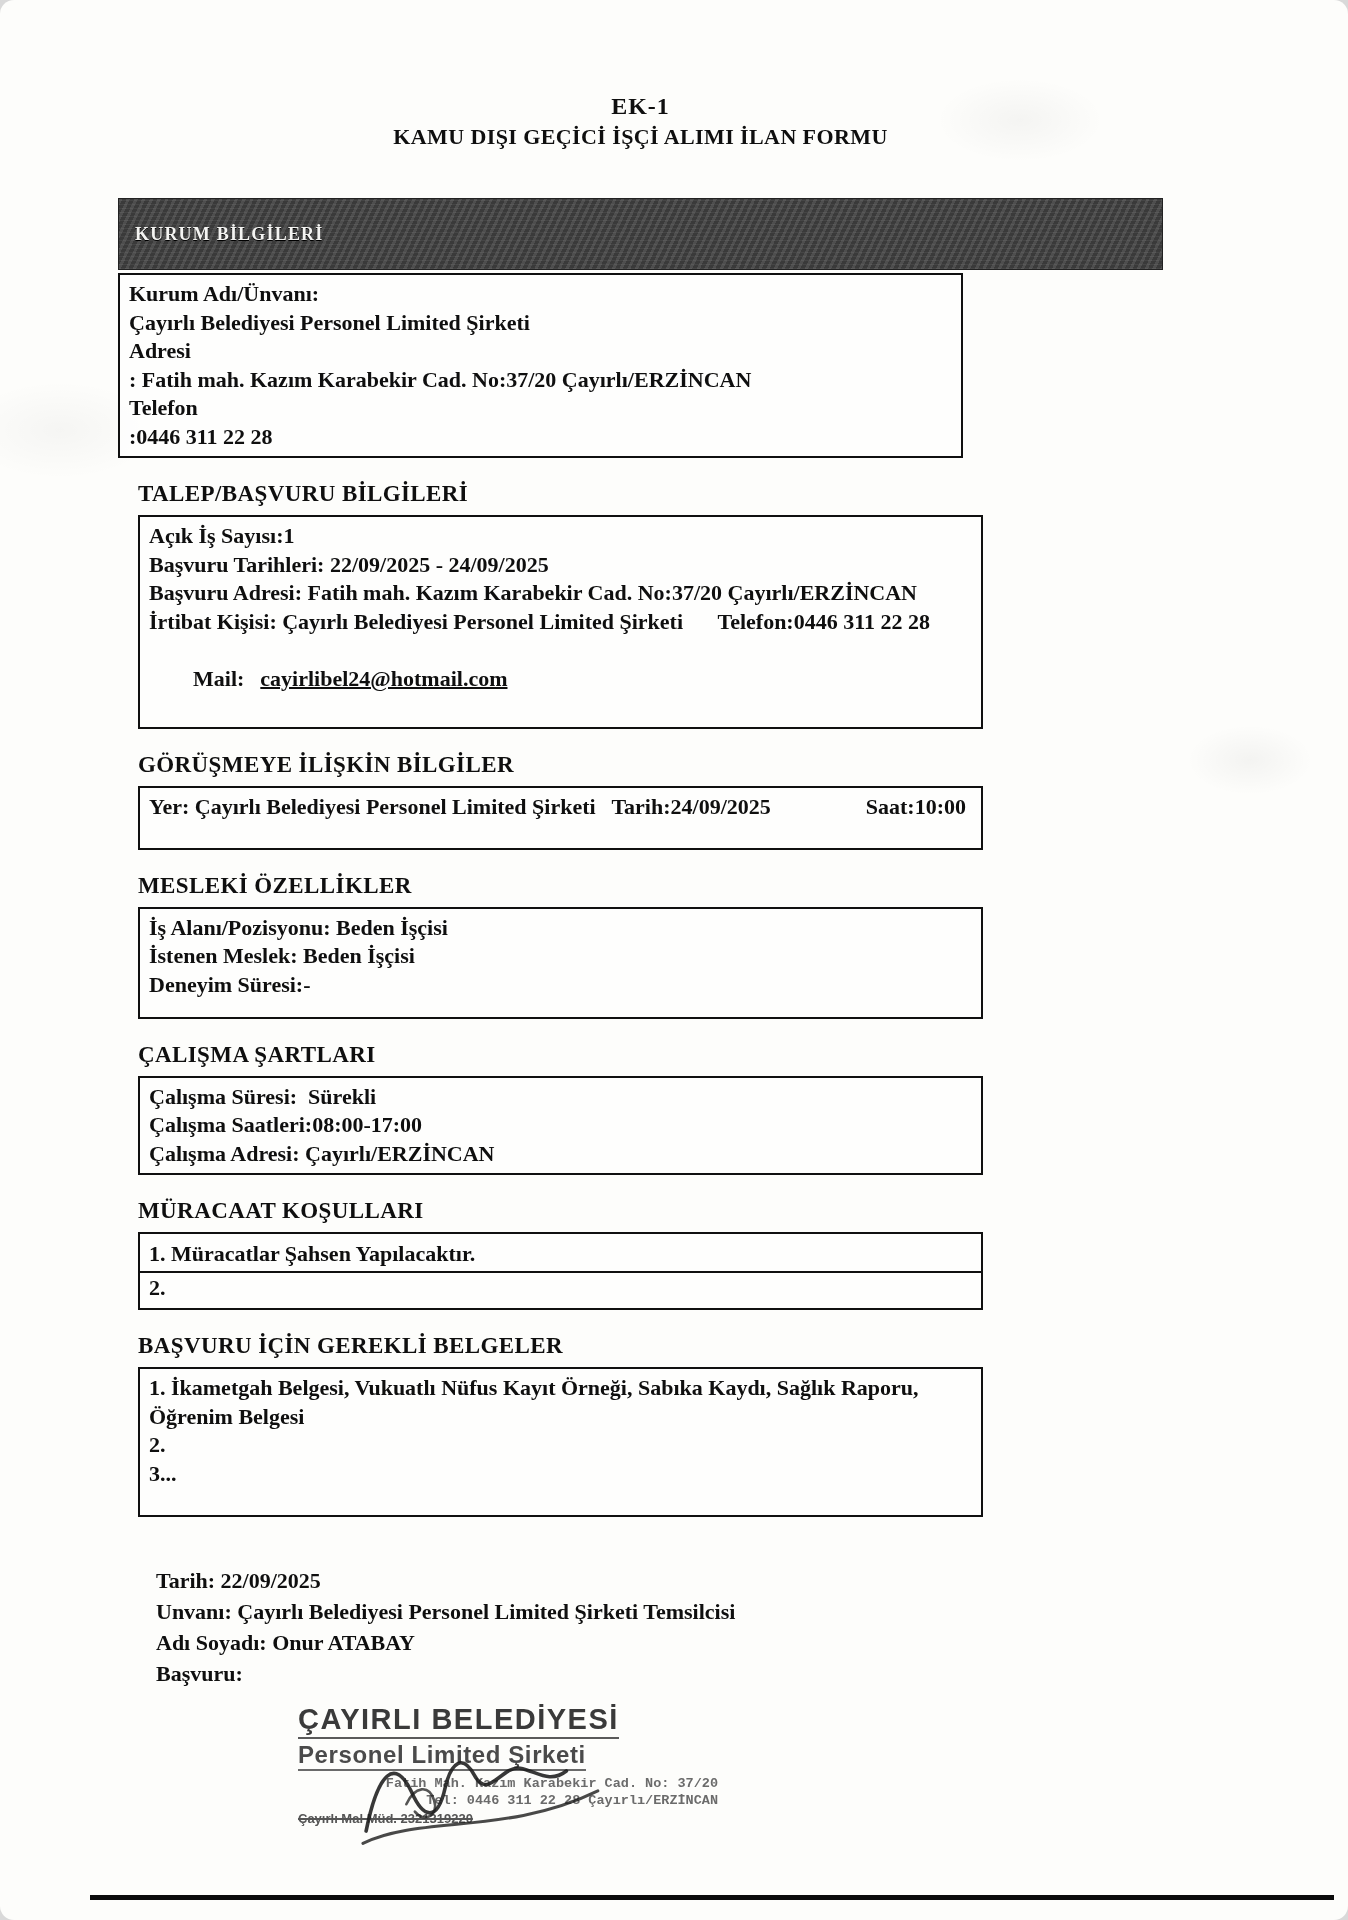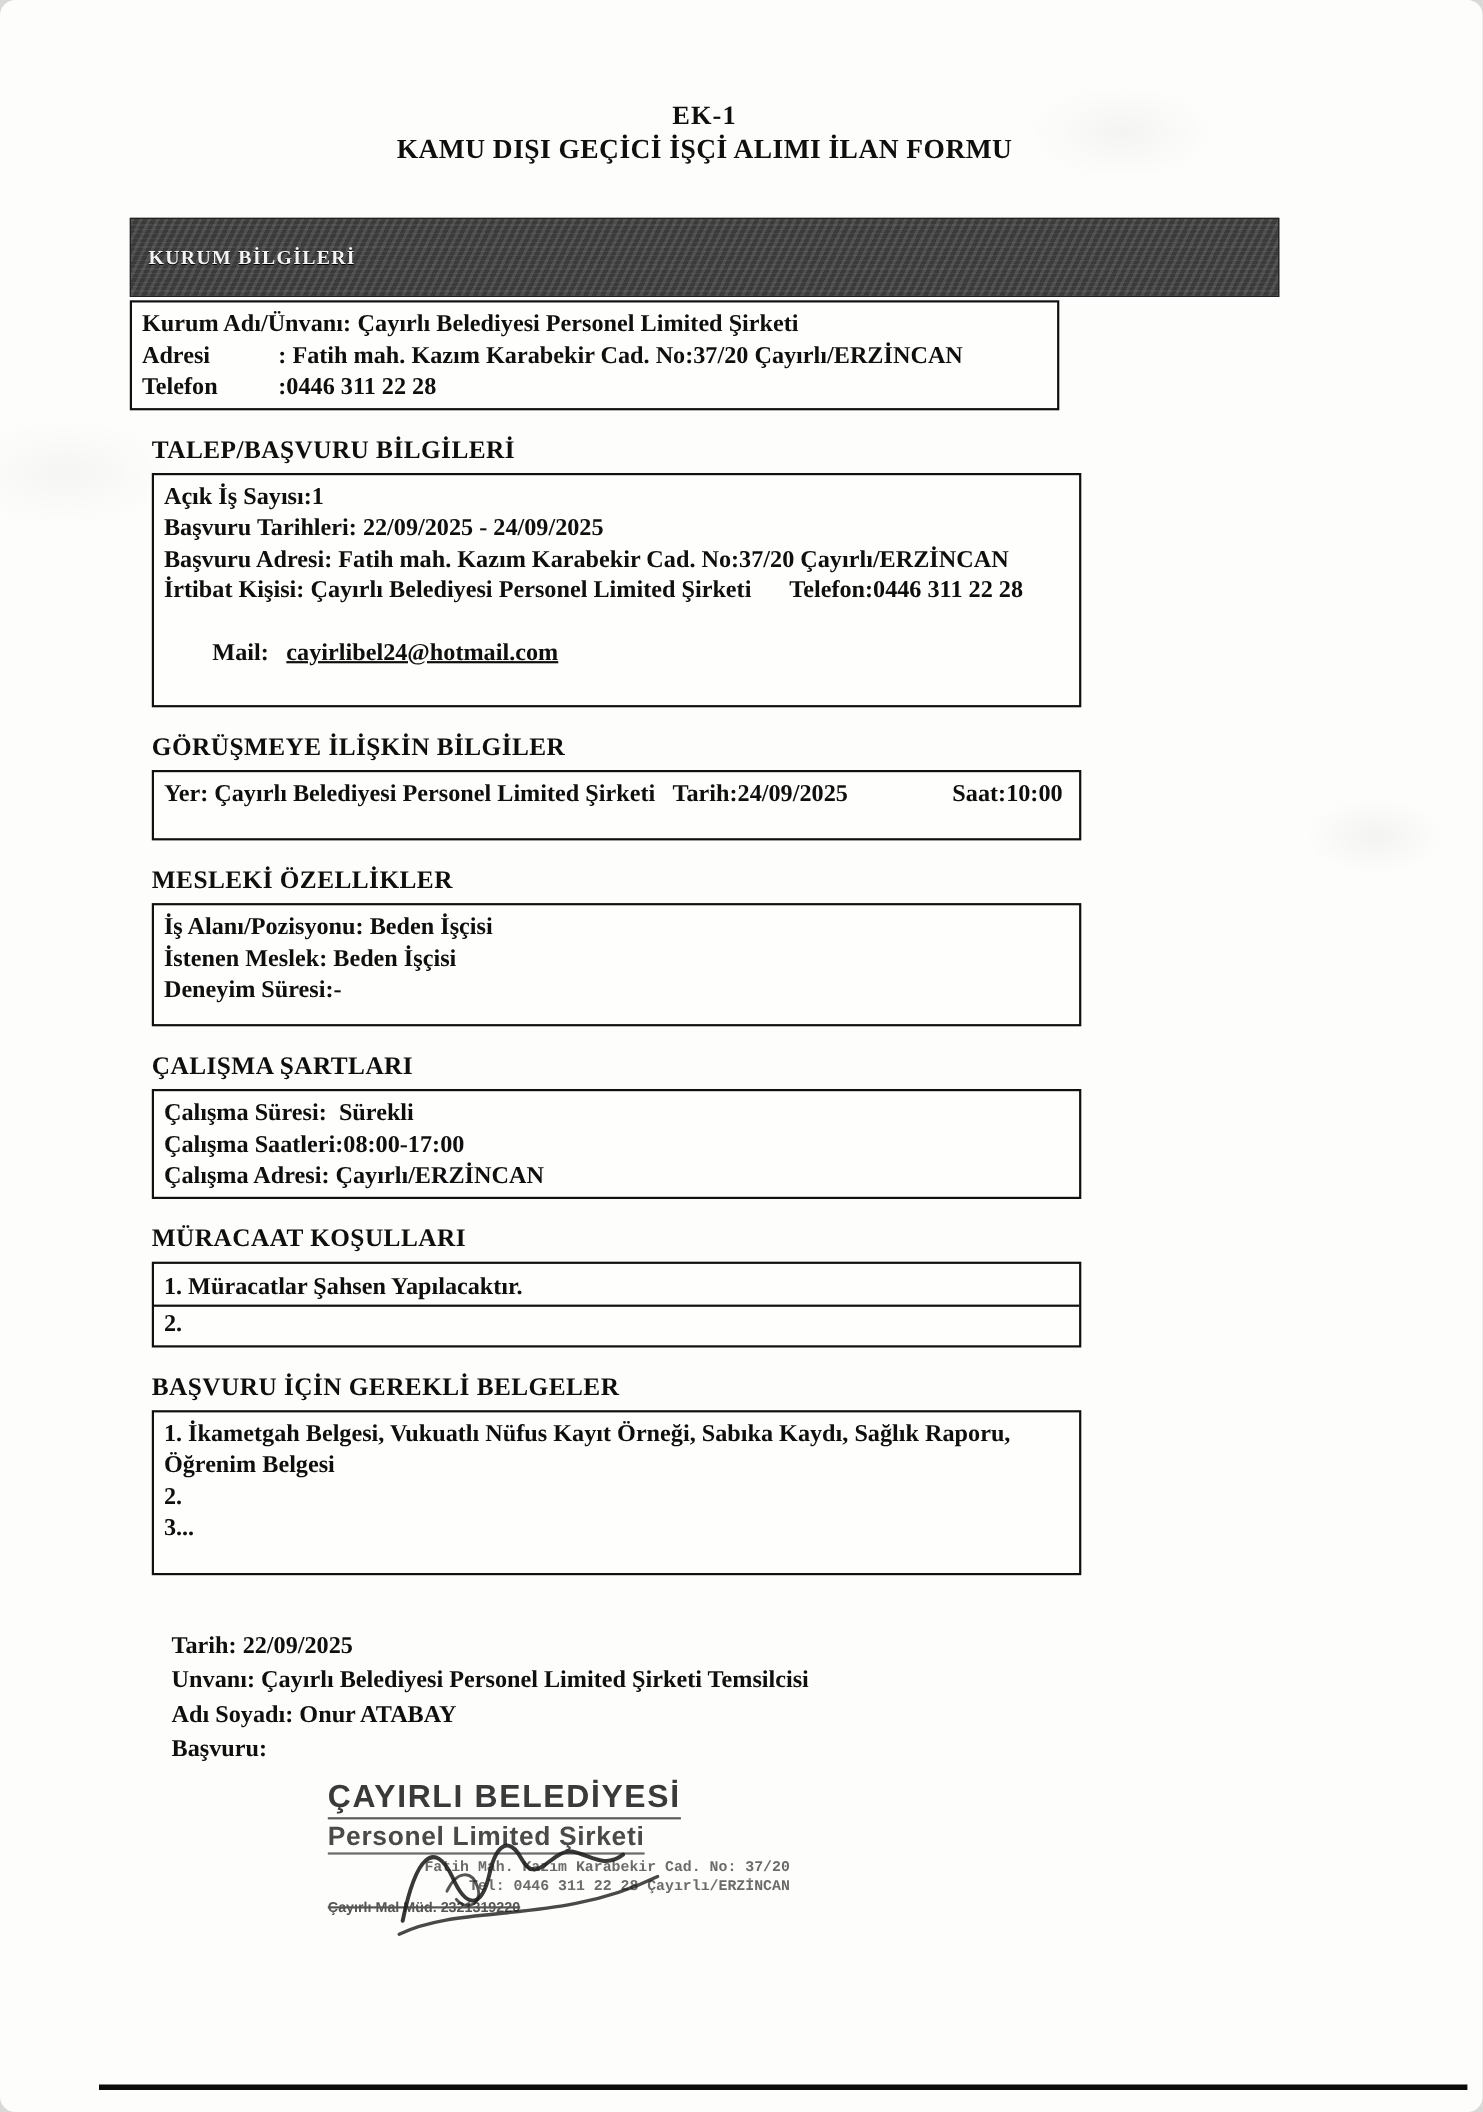--- a/index.html
+++ b/index.html
@@ -11,41 +11,41 @@
       radial-gradient(ellipse 120px 60px at 1020px 120px, rgba(0,0,0,0.035), transparent 70%),
       radial-gradient(ellipse 90px 50px at 1250px 760px, rgba(0,0,0,0.04), transparent 70%),
       radial-gradient(ellipse 140px 70px at 60px 430px, rgba(0,0,0,0.03), transparent 70%);
     font-family:"Liberation Serif","DejaVu Serif",serif;
     font-weight:bold; color:#0f0f0f;
     padding:92px 0 0 118px;
     border-radius:14px;
   }
   .doc-header { width:1045px; text-align:center; }
   .form-code  { font-size:24px; line-height:28px; letter-spacing:1px; }
-  .form-title { font-size:25px; line-height:34px; letter-spacing:.4px;font-family:Liberation Serif, serif; }
+  .form-title { font-size:22px; line-height:34px; letter-spacing:.4px;font-family:Liberation Serif, serif; }
 
   .section-bar {
     margin-top:44px; width:1045px; height:72px;
     background-color:#3a3a3a;
     background-image:
       repeating-linear-gradient(115deg, rgba(255,255,255,.10) 0 3px, rgba(0,0,0,0) 3px 7px),
       repeating-linear-gradient(0deg, rgba(255,255,255,.06) 0 1px, transparent 1px 4px);
     border:1px solid #222;
     display:flex; align-items:center; padding-left:16px;
   }
   .bar-label { color:#f4f4f2; font-size:18px; letter-spacing:1.2px; text-shadow:0 1px 0 #000; }
 
   .box {
     width:845px; border:2px solid #101010; background:rgba(255,255,255,.6);
     padding:5px 9px; font-size:22px;
   }
   .line { line-height:28.5px; white-space:pre-wrap; }
 
   .kurum-box { margin-top:3px; }
-  .kurum-box .row { display:flex; line-height:28.5px; }
+  .kurum-box .row { display:flex; line-height:28.5px;flex-direction:column; }
   .kurum-box .lbl { flex:0 0 auto; min-width:118px; white-space:nowrap; margin-right:6px; }
   .kurum-box .val { white-space:pre-wrap; }
 
   .section { margin-top:20px; }
   .section-heading { margin-left:20px; font-size:23px; line-height:28px; letter-spacing:.4px; margin-top:22px; }
   .section .box { margin-left:20px; margin-top:7px; }
 
   .split { display:flex; white-space:nowrap; }
   .split .right-part { margin-left:auto; margin-right:42px; white-space:nowrap; }
 

